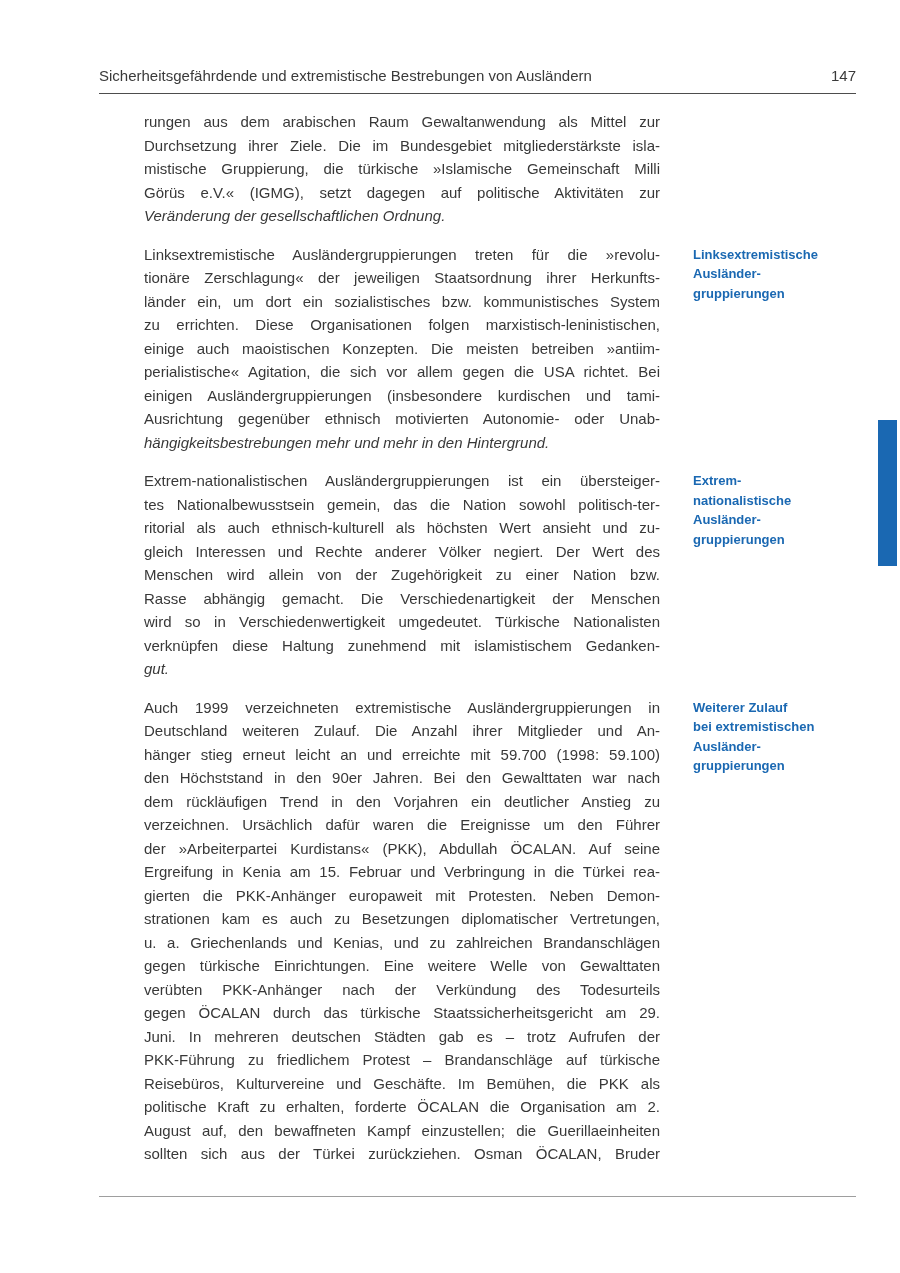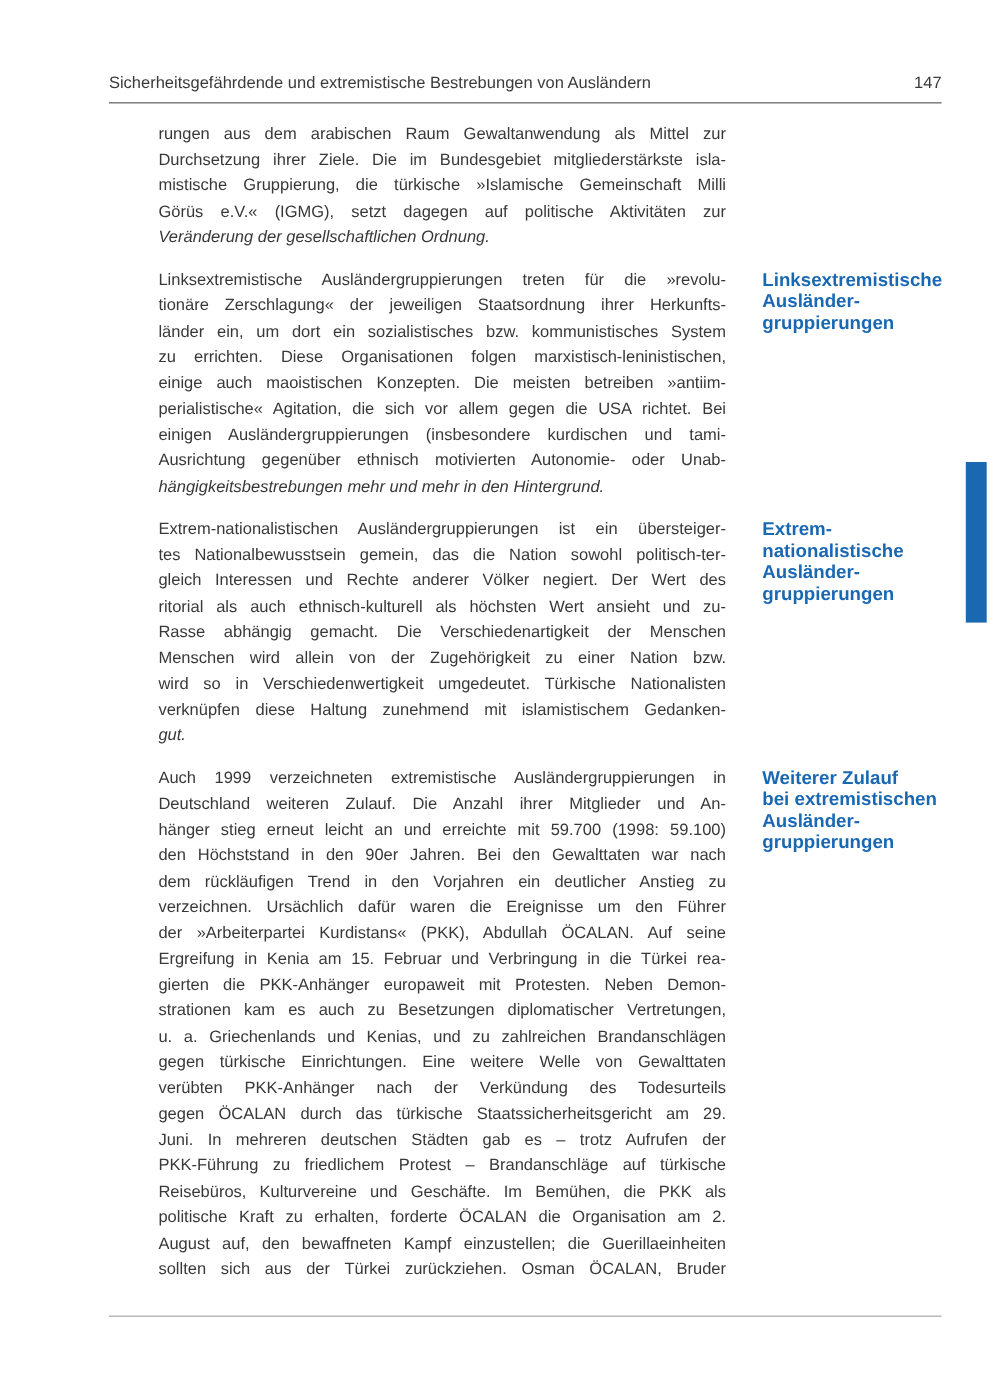--- a/index.html
+++ b/index.html
@@ -29,21 +29,21 @@
     line-height: 23.5px;
     text-align: justify;
     text-align-last: justify;
     white-space: normal;
     margin-left: 45px;
   }
   .line.last { text-align-last: left; font-style: italic; }
   .margin-note {
     position: absolute; left: 594px; top: 2px; width: 175px;
     color: var(--accent, #1a68b2); font-weight: bold;
-    font-size: 17px; line-height: 19.5px;
+    font-size: 13px; line-height: 19.5px;
     text-align: left;
   }
   .side-tab {
     position: absolute; right: 3px; top: 420px; width: 19px; height: 146px;
     background: var(--accent, #1a68b2);
   }
 </style>
 </head>
 <body>
 
@@ -76,24 +76,24 @@
         <div class="line last">hängigkeitsbestrebungen mehr und mehr in den Hintergrund.</div>
         <div class="margin-note">
           <div>Linksextremistische</div>
           <div>Ausländer-</div>
           <div>gruppierungen</div>
         </div>
       </div>
       <div class="para">
         <div class="line">Extrem-nationalistischen Ausländergruppierungen ist ein übersteiger-</div>
         <div class="line">tes Nationalbewusstsein gemein, das die Nation sowohl politisch-ter-</div>
+        <div class="line">ritorial als auch ethnisch-kulturell als höchsten Wert ansieht und zu-</div>
         <div class="line">gleich Interessen und Rechte anderer Völker negiert. Der Wert des</div>
-        <div class="line">ritorial als auch ethnisch-kulturell als höchsten Wert ansieht und zu-</div>
+        <div class="line">Menschen wird allein von der Zugehörigkeit zu einer Nation bzw.</div>
         <div class="line">Rasse abhängig gemacht. Die Verschiedenartigkeit der Menschen</div>
-        <div class="line">Menschen wird allein von der Zugehörigkeit zu einer Nation bzw.</div>
         <div class="line">wird so in Verschiedenwertigkeit umgedeutet. Türkische Nationalisten</div>
         <div class="line">verknüpfen diese Haltung zunehmend mit islamistischem Gedanken-</div>
         <div class="line last">gut.</div>
         <div class="margin-note">
           <div>Extrem-</div>
           <div>nationalistische</div>
           <div>Ausländer-</div>
           <div>gruppierungen</div>
         </div>
       </div>

